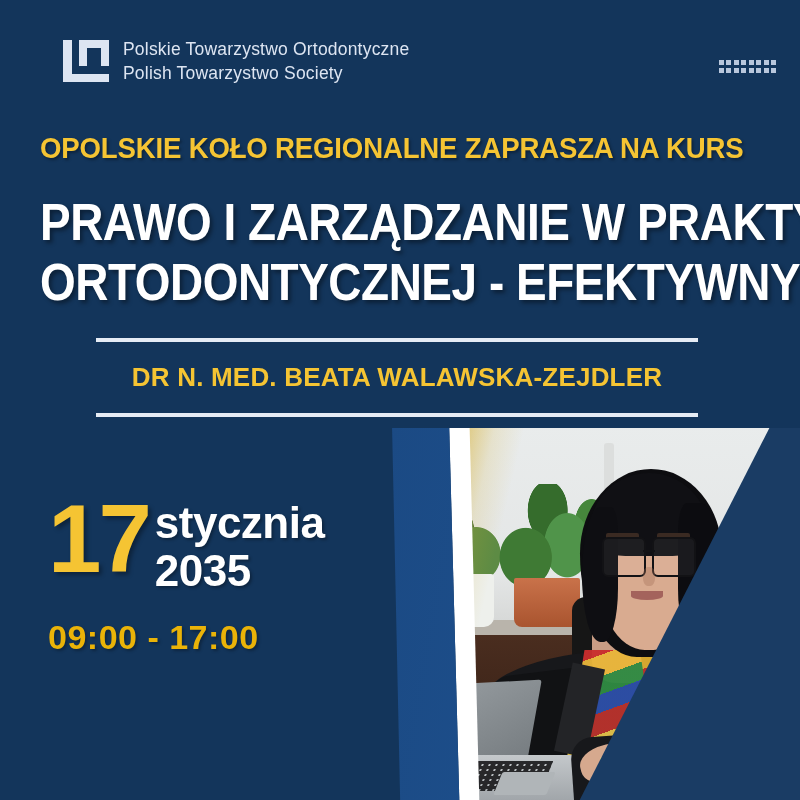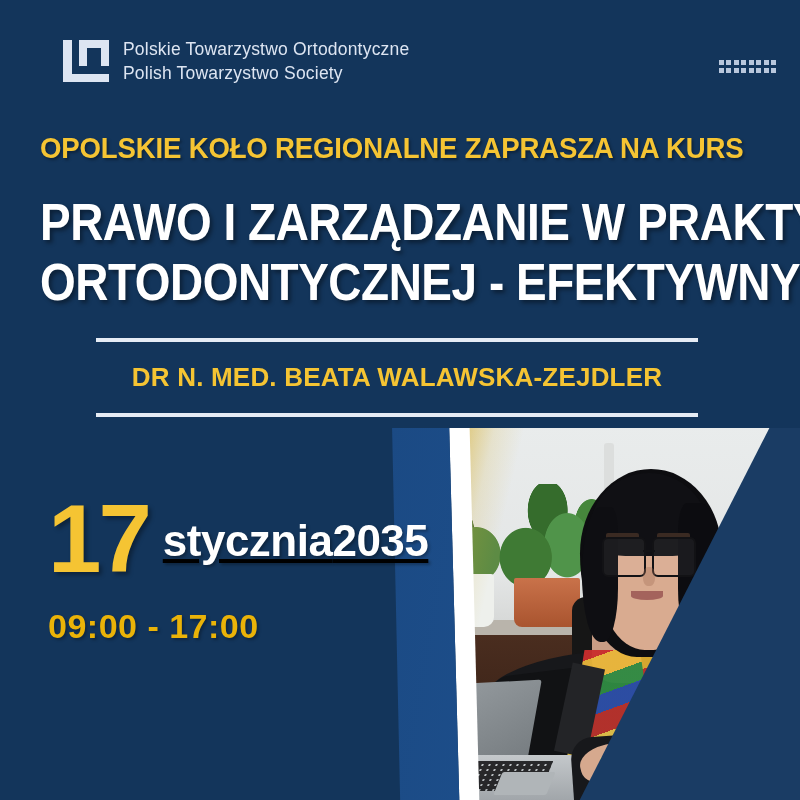--- a/index.html
+++ b/index.html
@@ -476,35 +476,34 @@
   }
 
   
   #date-block {
     position:absolute;
     left:48px; top:495px;
     width:300px;
   }
   #date-row {
     display:flex;
-    align-items:center;
-    gap:14px;
+    align-items:flex-start;
+    gap:6px;
   }
   #date-day {
     color:#f5c433;
     font-size:96px;
     font-weight:bold;
     line-height:0.92;
     letter-spacing:-3px;
     text-shadow:3px 3px 4px rgba(0,0,0,.35);
   }
   #date-md {
-    display:flex; flex-direction:row;
+    display:flex; flex-direction:column;
     padding-top:4px;
-    text-decoration:underline;
   }
   #date-month, #date-year {
     color:#ffffff;
     font-size:44px;
     font-weight:bold;
     line-height:1.08;
     letter-spacing:-0.5px;
     text-shadow:2px 2px 3px rgba(0,0,0,.30);
   }
   #date-time {

